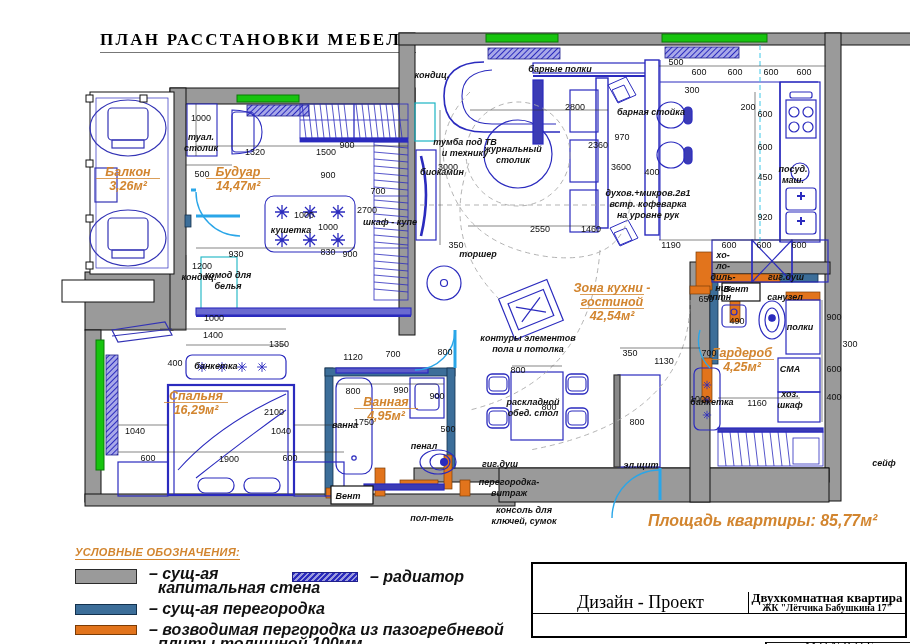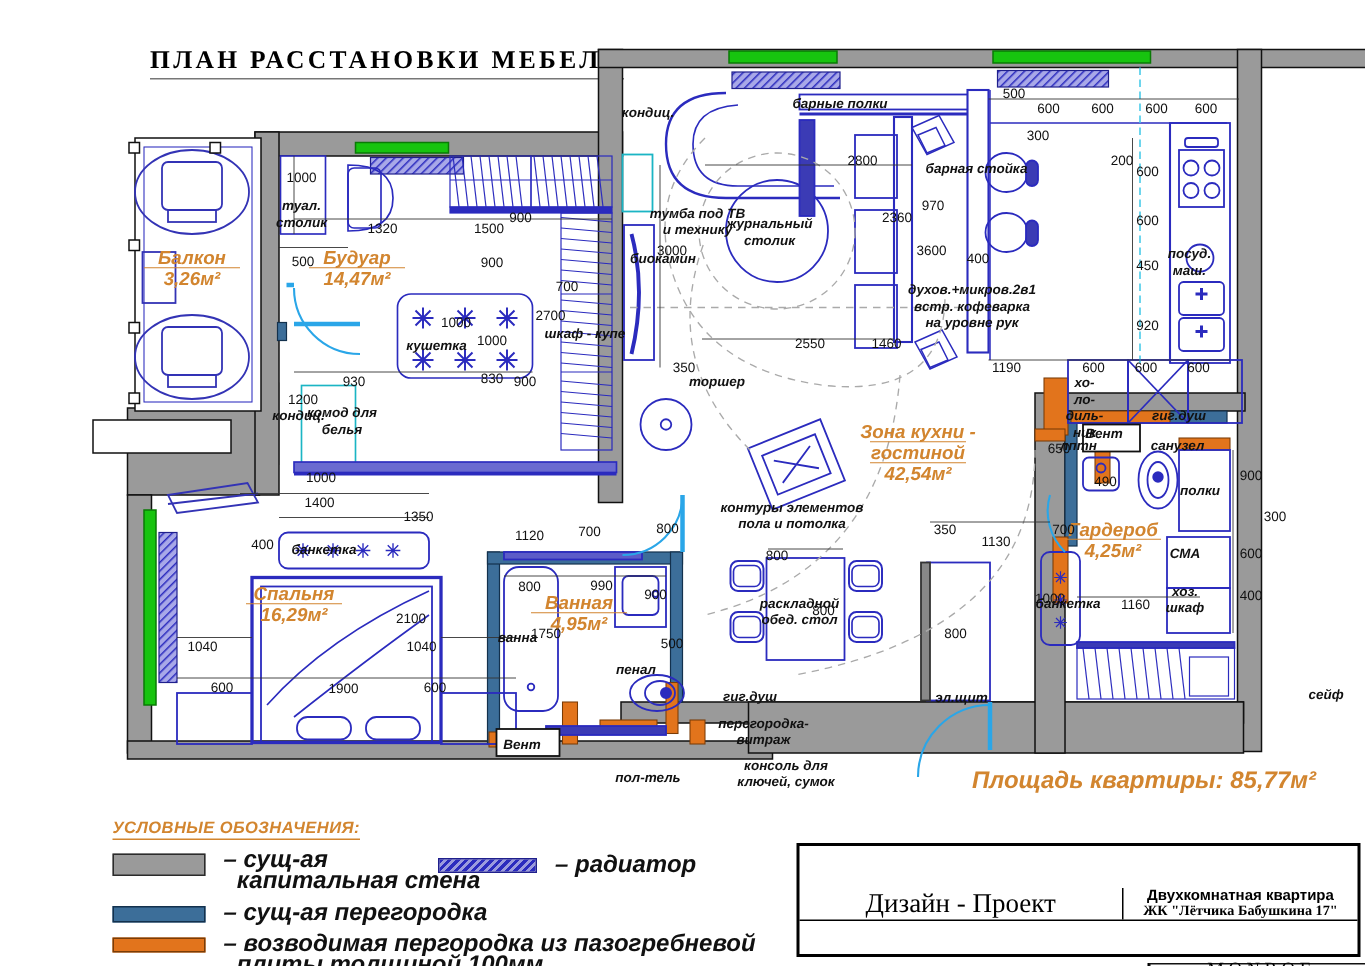--- a/index.html
+++ b/index.html
@@ -23,21 +23,21 @@
   #legend-rad{position:absolute;left:292px;top:570px;display:flex;align-items:center;}
   
   #titleblock{position:absolute;left:531px;top:562px;width:372px;height:72px;border:2px solid #000;
     display:flex;flex-direction:column;background:#fff;}
   .tb-row{display:flex;flex:1;border-bottom:1px solid #000;margin-top:28px;}
   .tb-row:last-child{border-bottom:none;padding-left:17px;}
   .tb-left{flex:0 0 215px;border-right:1px solid #000;display:flex;align-items:center;justify-content:center;text-align:center;}
   .tb-right{flex:1;display:flex;align-items:center;justify-content:center;text-align:center;flex-direction:column;}
   #tb-design{font-size:18px;font-family:"Liberation Serif",serif;}
   #tb-plan{font-size:12.5px;line-height:15px;font-family:"Liberation Serif",serif;}
-  #tb-apt{font-size:10px;line-height:11px;font-family:Liberation Sans, sans-serif;font-weight:bold;}
+  #tb-apt{font-size:13px;line-height:11px;font-family:Liberation Serif, serif;font-weight:bold;}
   #logo{width:148px;height:28px;border:1px solid #111;display:flex;align-items:center;justify-content:center;
     flex-direction:column;background:#fdfdfd;gap:16px;}
   #logo-name{font-size:12.5px;letter-spacing:3px;font-family:"Liberation Serif",serif;}
   #logo-sub{font-size:5px;letter-spacing:2.6px;font-family:"Liberation Serif",serif;color:#333;}
   #apt-area{position:absolute;left:648px;top:512px;font-family:"Liberation Sans",sans-serif;font-style:italic;
     font-weight:bold;font-size:16px;color:#d2852f;}
   text{font-family:"Liberation Sans",sans-serif;}
 </style>
 </head>
 <body>

